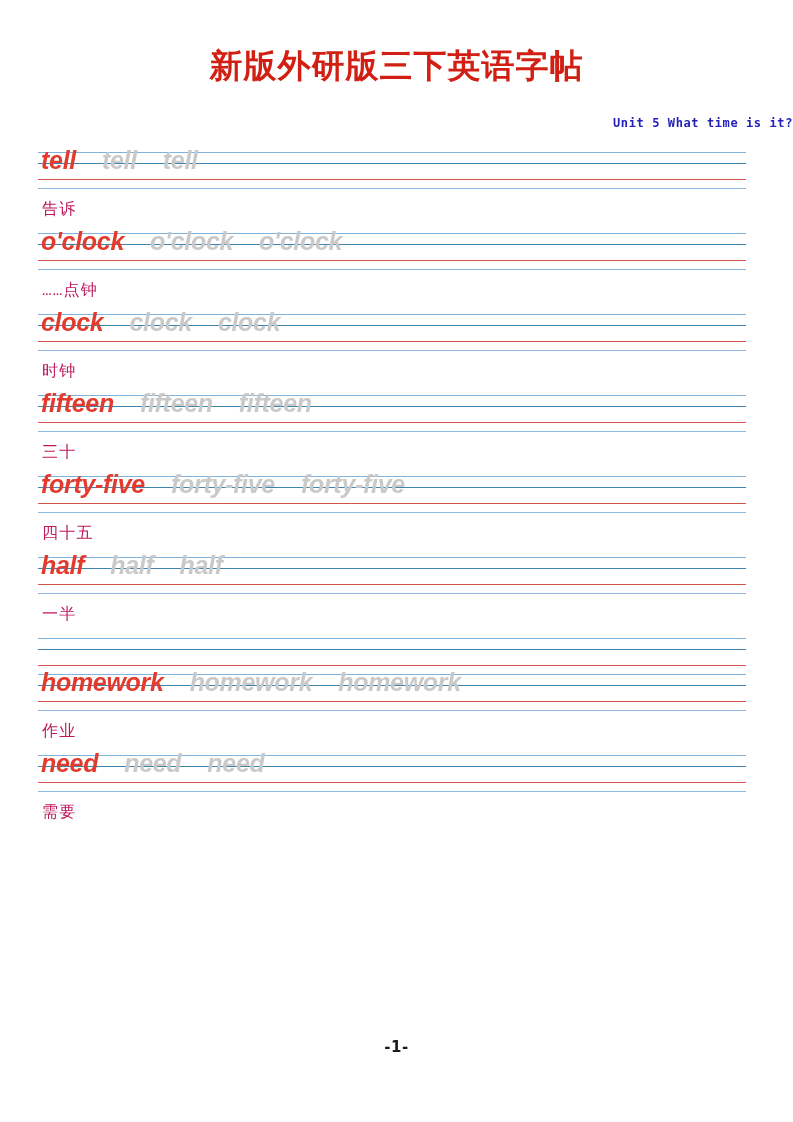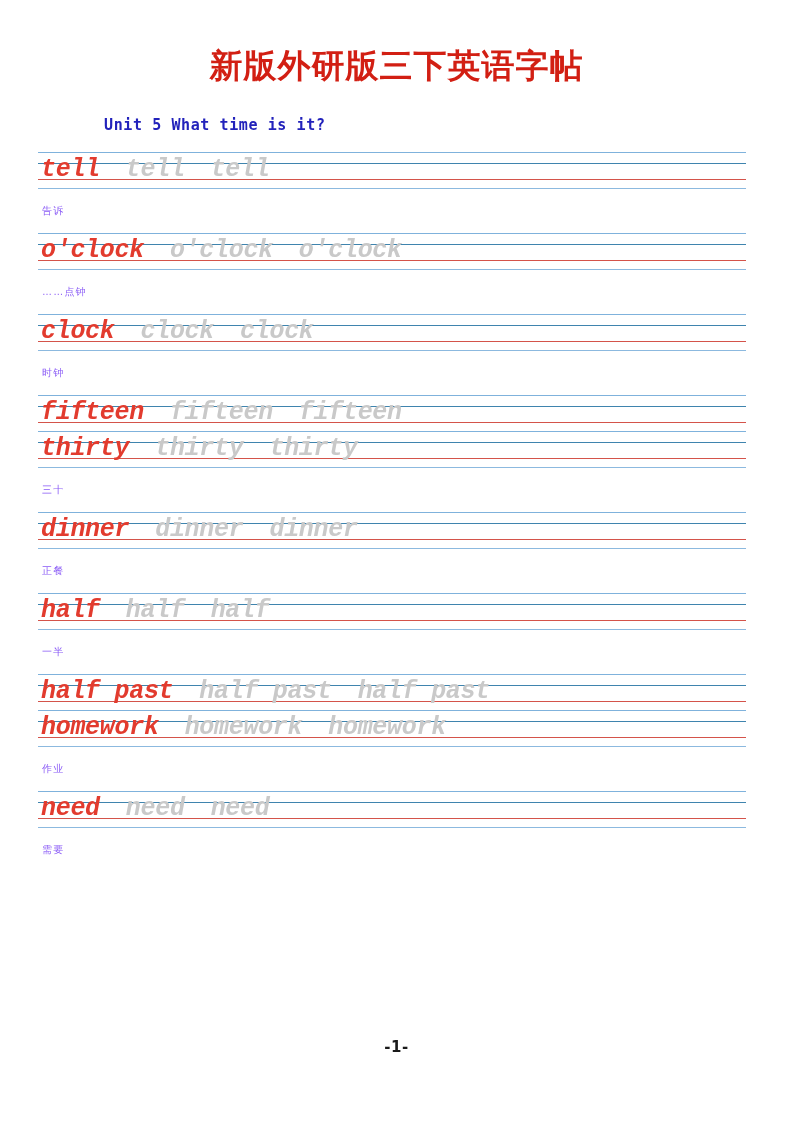--- a/index.html
+++ b/index.html
@@ -37,27 +37,27 @@
     letter-spacing: 1px;
     line-height: 40px;
     white-space: nowrap;
   }
 
   .subtitle {
     position: absolute;
     top: 116px;
     left: 0;
     width: 793px;
-    text-align: left;
+    text-align: right;
     padding-left: 104px;
     box-sizing: border-box;
     color: #2222bb;
     font-family: "DejaVu Sans Mono", "Liberation Mono", monospace;
     font-weight: 700;
-    font-size: 15px;
+    font-size: 12px;
     letter-spacing: 0.6px;
     white-space: nowrap;
   }
 
   
   .sheet {
     position: absolute;
     top: 152px;
     left: 38px;
     width: 708px;
@@ -83,46 +83,46 @@
   }
   .rule-top    { top: 0px;   border-top-width: 1.3px; border-top-color: #7fb2dc; }
   .rule-mid    { top: 11px;  border-top-width: 1.3px; border-top-color: #3f84ae; }
   .rule-base   { top: 27px;  border-top-width: 1.6px; border-top-color: #d4534a; }
   .rule-bottom { top: 36px;  border-top-width: 1.3px; border-top-color: #8cb9df; }
 
   
   .words {
     position: absolute;
     left: 3px;
-    bottom: 6px;
-    white-space: nowrap;
-    font-family: Liberation Mono, monospace;
+    bottom: 15px;
+    white-space: nowrap;
+    font-family: Liberation Sans, sans-serif;
     font-style: italic;
     font-weight: 700;
     font-size: 25px;
     letter-spacing: -0.3px;
     line-height: 1;
   }
   .w-solid {
     color: #e23b2e;
   }
   .w-trace {
     color: #c9c9c9;
     -webkit-text-stroke: 0px;
   }
   .w-gap { display: inline-block; width: 26px; }
 
   
   .meaning {
     height: 45px;
     line-height: 45px;
     padding-left: 4px;
-    color: #8b5cf6;
-    font-family: Liberation Sans, sans-serif;
-    font-size: 10px;
+    color: #be185d;
+    font-family: Liberation Mono, monospace;
+    font-size: 16px;
     letter-spacing: 1.2px;
     white-space: nowrap;
   }
 
   
   .footer {
     position: absolute;
     top: 1038px;
     left: 0;
     width: 793px;
@@ -189,45 +189,36 @@
       <div class="rule rule-mid"></div>
       <div class="rule rule-base"></div>
       <div class="rule rule-bottom"></div>
       <div class="words">
         <span class="w-solid">fifteen</span><span class="w-gap"></span><span class="w-trace">fifteen</span><span class="w-gap"></span><span class="w-trace">fifteen</span>
       </div>
     </div>
   </div>
 
   <div class="entry">
-    <div class="rule-band">
-      <div class="rule rule-top"></div>
-      <div class="rule rule-mid"></div>
-      <div class="rule rule-base"></div>
-      <div class="rule rule-bottom"></div>
-      <div class="words">
-        <span class="w-solid">thirty</span><span class="w-gap"></span><span class="w-trace">thirty</span><span class="w-gap"></span><span class="w-trace">thirty</span>
-      </div>
-    </div>
     <div class="meaning">三十</div>
   </div>
 
-
-  <div class="entry">
-    <div class="rule-band">
-      <div class="rule rule-top"></div>
-      <div class="rule rule-mid"></div>
-      <div class="rule rule-base"></div>
-      <div class="rule rule-bottom"></div>
-      <div class="words">
-        <span class="w-solid">dinner</span><span class="w-gap"></span><span class="w-trace">dinner</span><span class="w-gap"></span><span class="w-trace">dinner</span>
-      </div>
-    </div>
-    <div class="meaning">正餐</div>
-  </div>
+  <div class="entry">
+    <div class="rule-band">
+      <div class="rule rule-top"></div>
+      <div class="rule rule-mid"></div>
+      <div class="rule rule-base"></div>
+      <div class="rule rule-bottom"></div>
+      <div class="words">
+        <span class="w-solid">forty-five</span><span class="w-gap"></span><span class="w-trace">forty-five</span><span class="w-gap"></span><span class="w-trace">forty-five</span>
+      </div>
+    </div>
+    <div class="meaning">四十五</div>
+  </div>
+
 
   <div class="entry">
     <div class="rule-band">
       <div class="rule rule-top"></div>
       <div class="rule rule-mid"></div>
       <div class="rule rule-base"></div>
       <div class="rule rule-bottom"></div>
       <div class="words">
         <span class="w-solid">half</span><span class="w-gap"></span><span class="w-trace">half</span><span class="w-gap"></span><span class="w-trace">half</span>
       </div>
@@ -235,23 +226,20 @@
     <div class="meaning">一半</div>
   </div>
 
 
   <div class="entry">
     <div class="rule-band">
       <div class="rule rule-top"></div>
       <div class="rule rule-mid"></div>
       <div class="rule rule-base"></div>
       <div class="rule rule-bottom"></div>
-      <div class="words">
-        <span class="w-solid">half past</span><span class="w-gap"></span><span class="w-trace">half past</span><span class="w-gap"></span><span class="w-trace">half past</span>
-      </div>
     </div>
   </div>
 
   <div class="entry">
     <div class="rule-band">
       <div class="rule rule-top"></div>
       <div class="rule rule-mid"></div>
       <div class="rule rule-base"></div>
       <div class="rule rule-bottom"></div>
       <div class="words">

